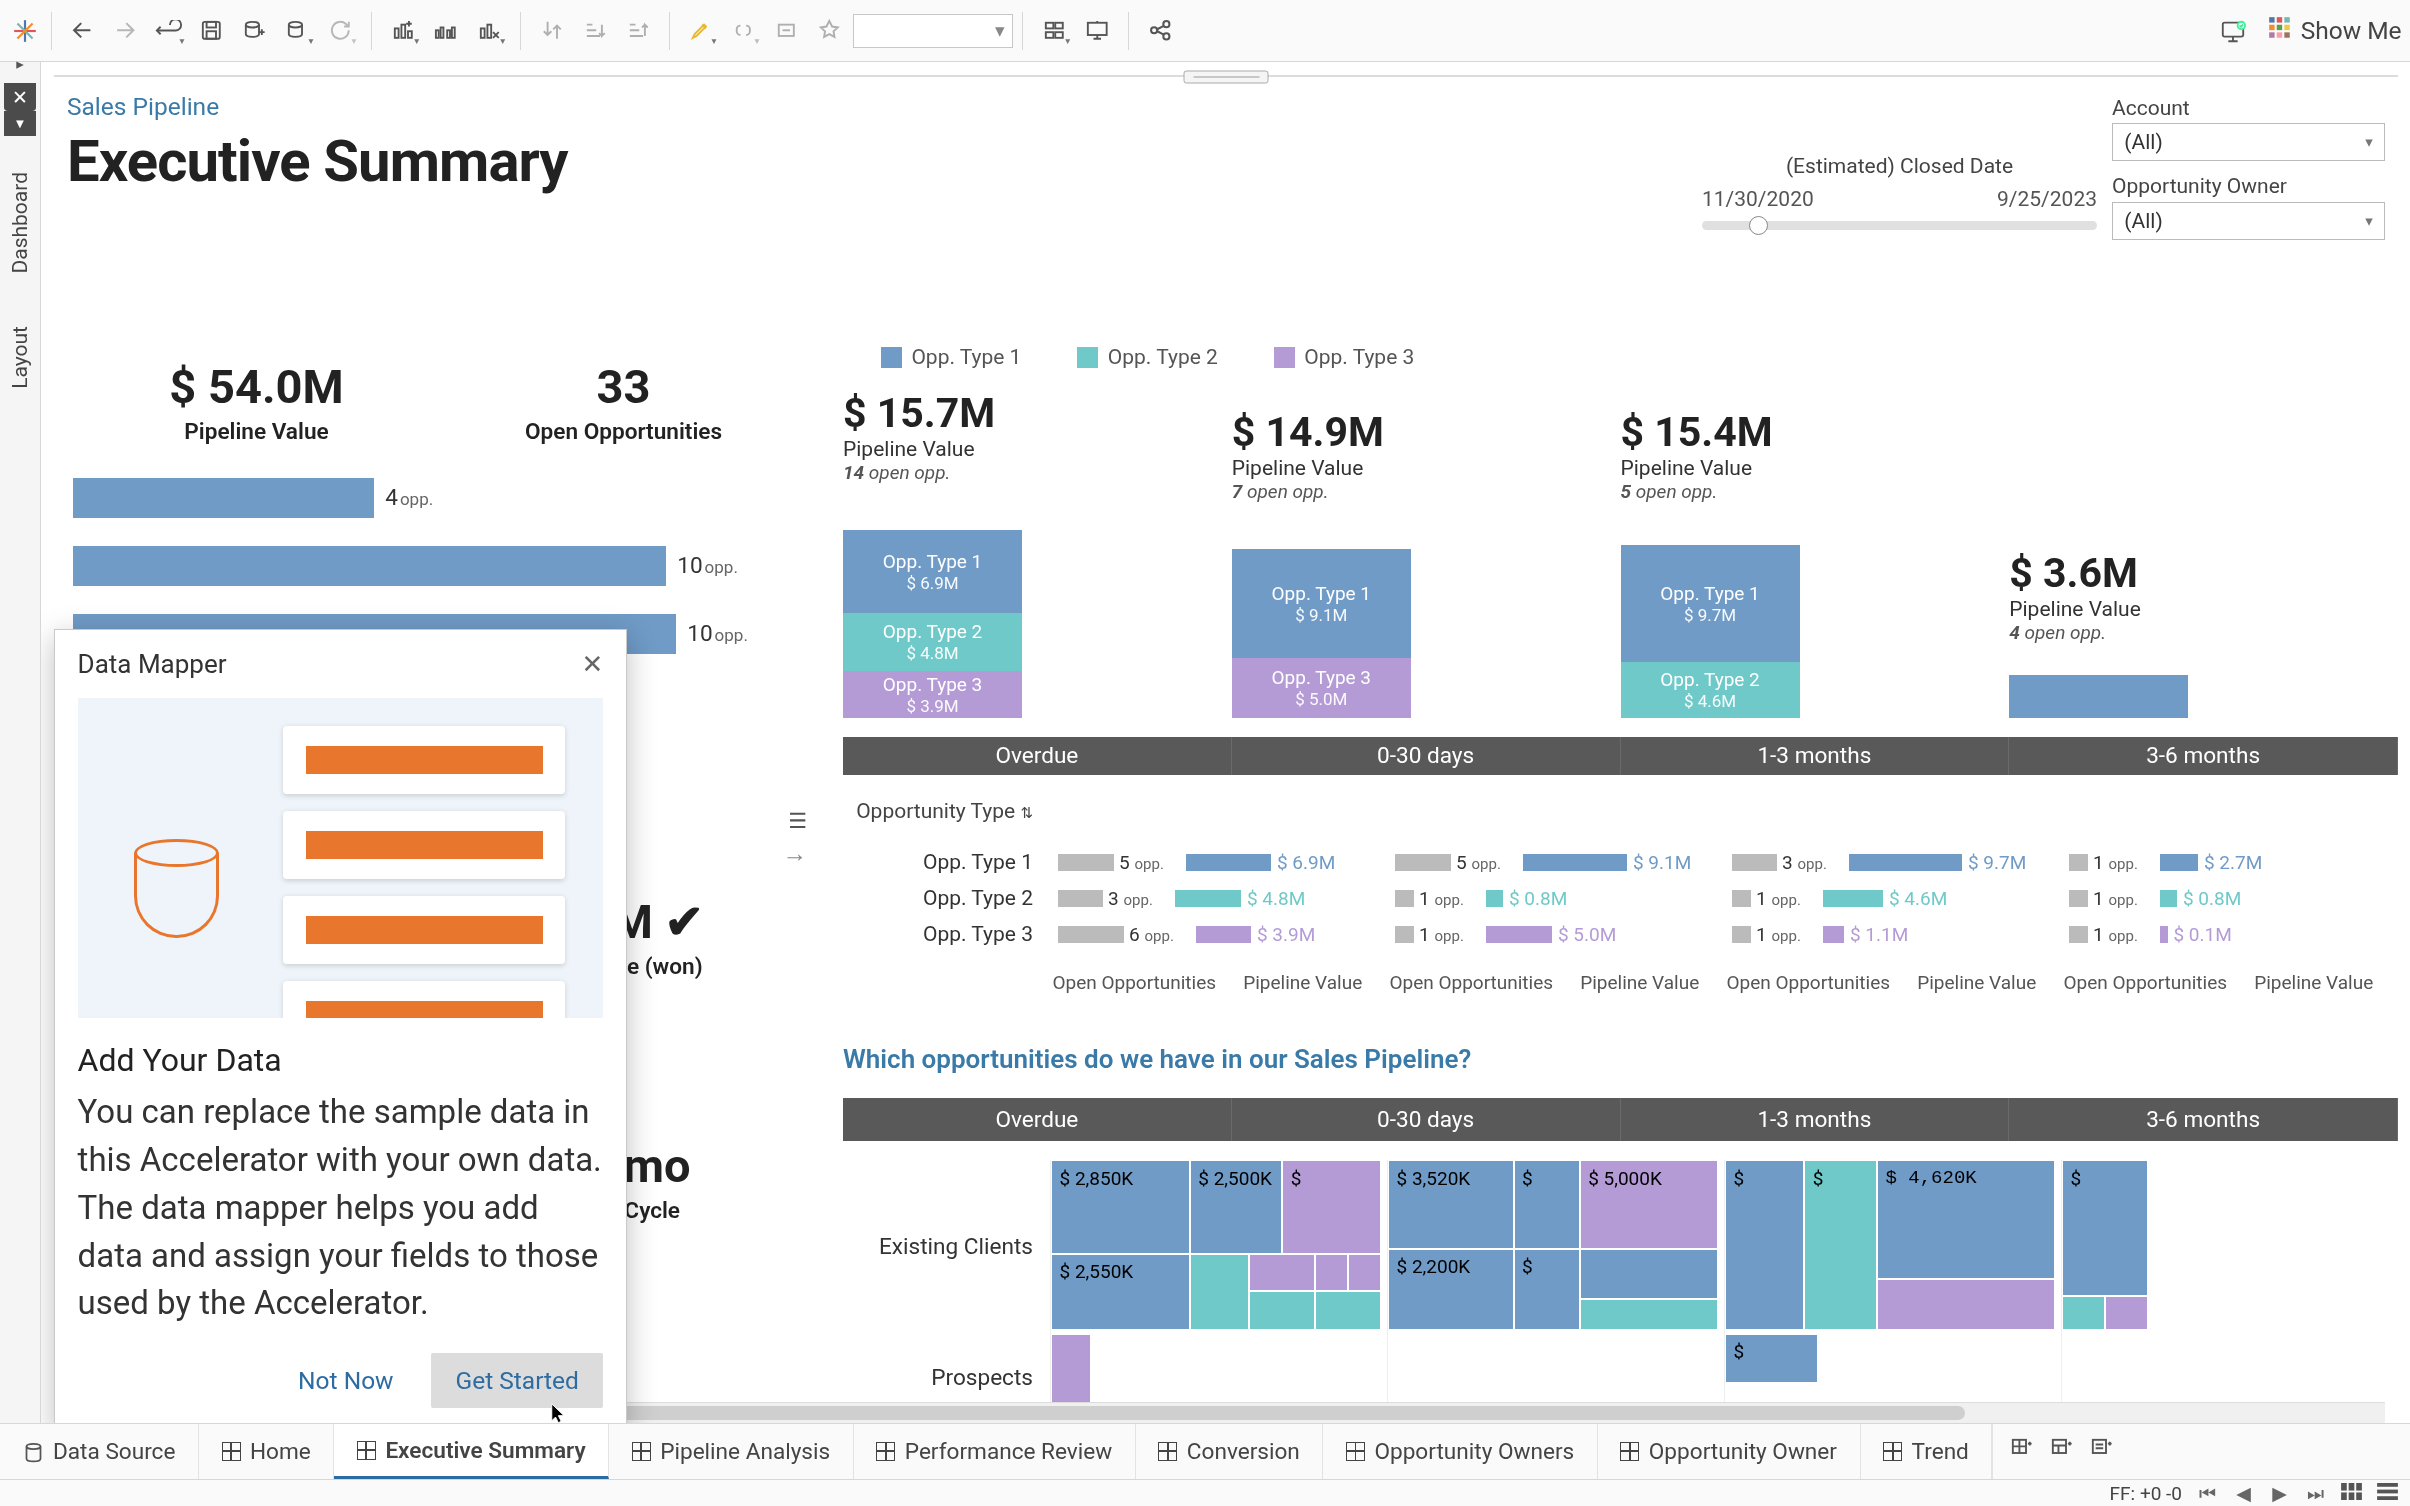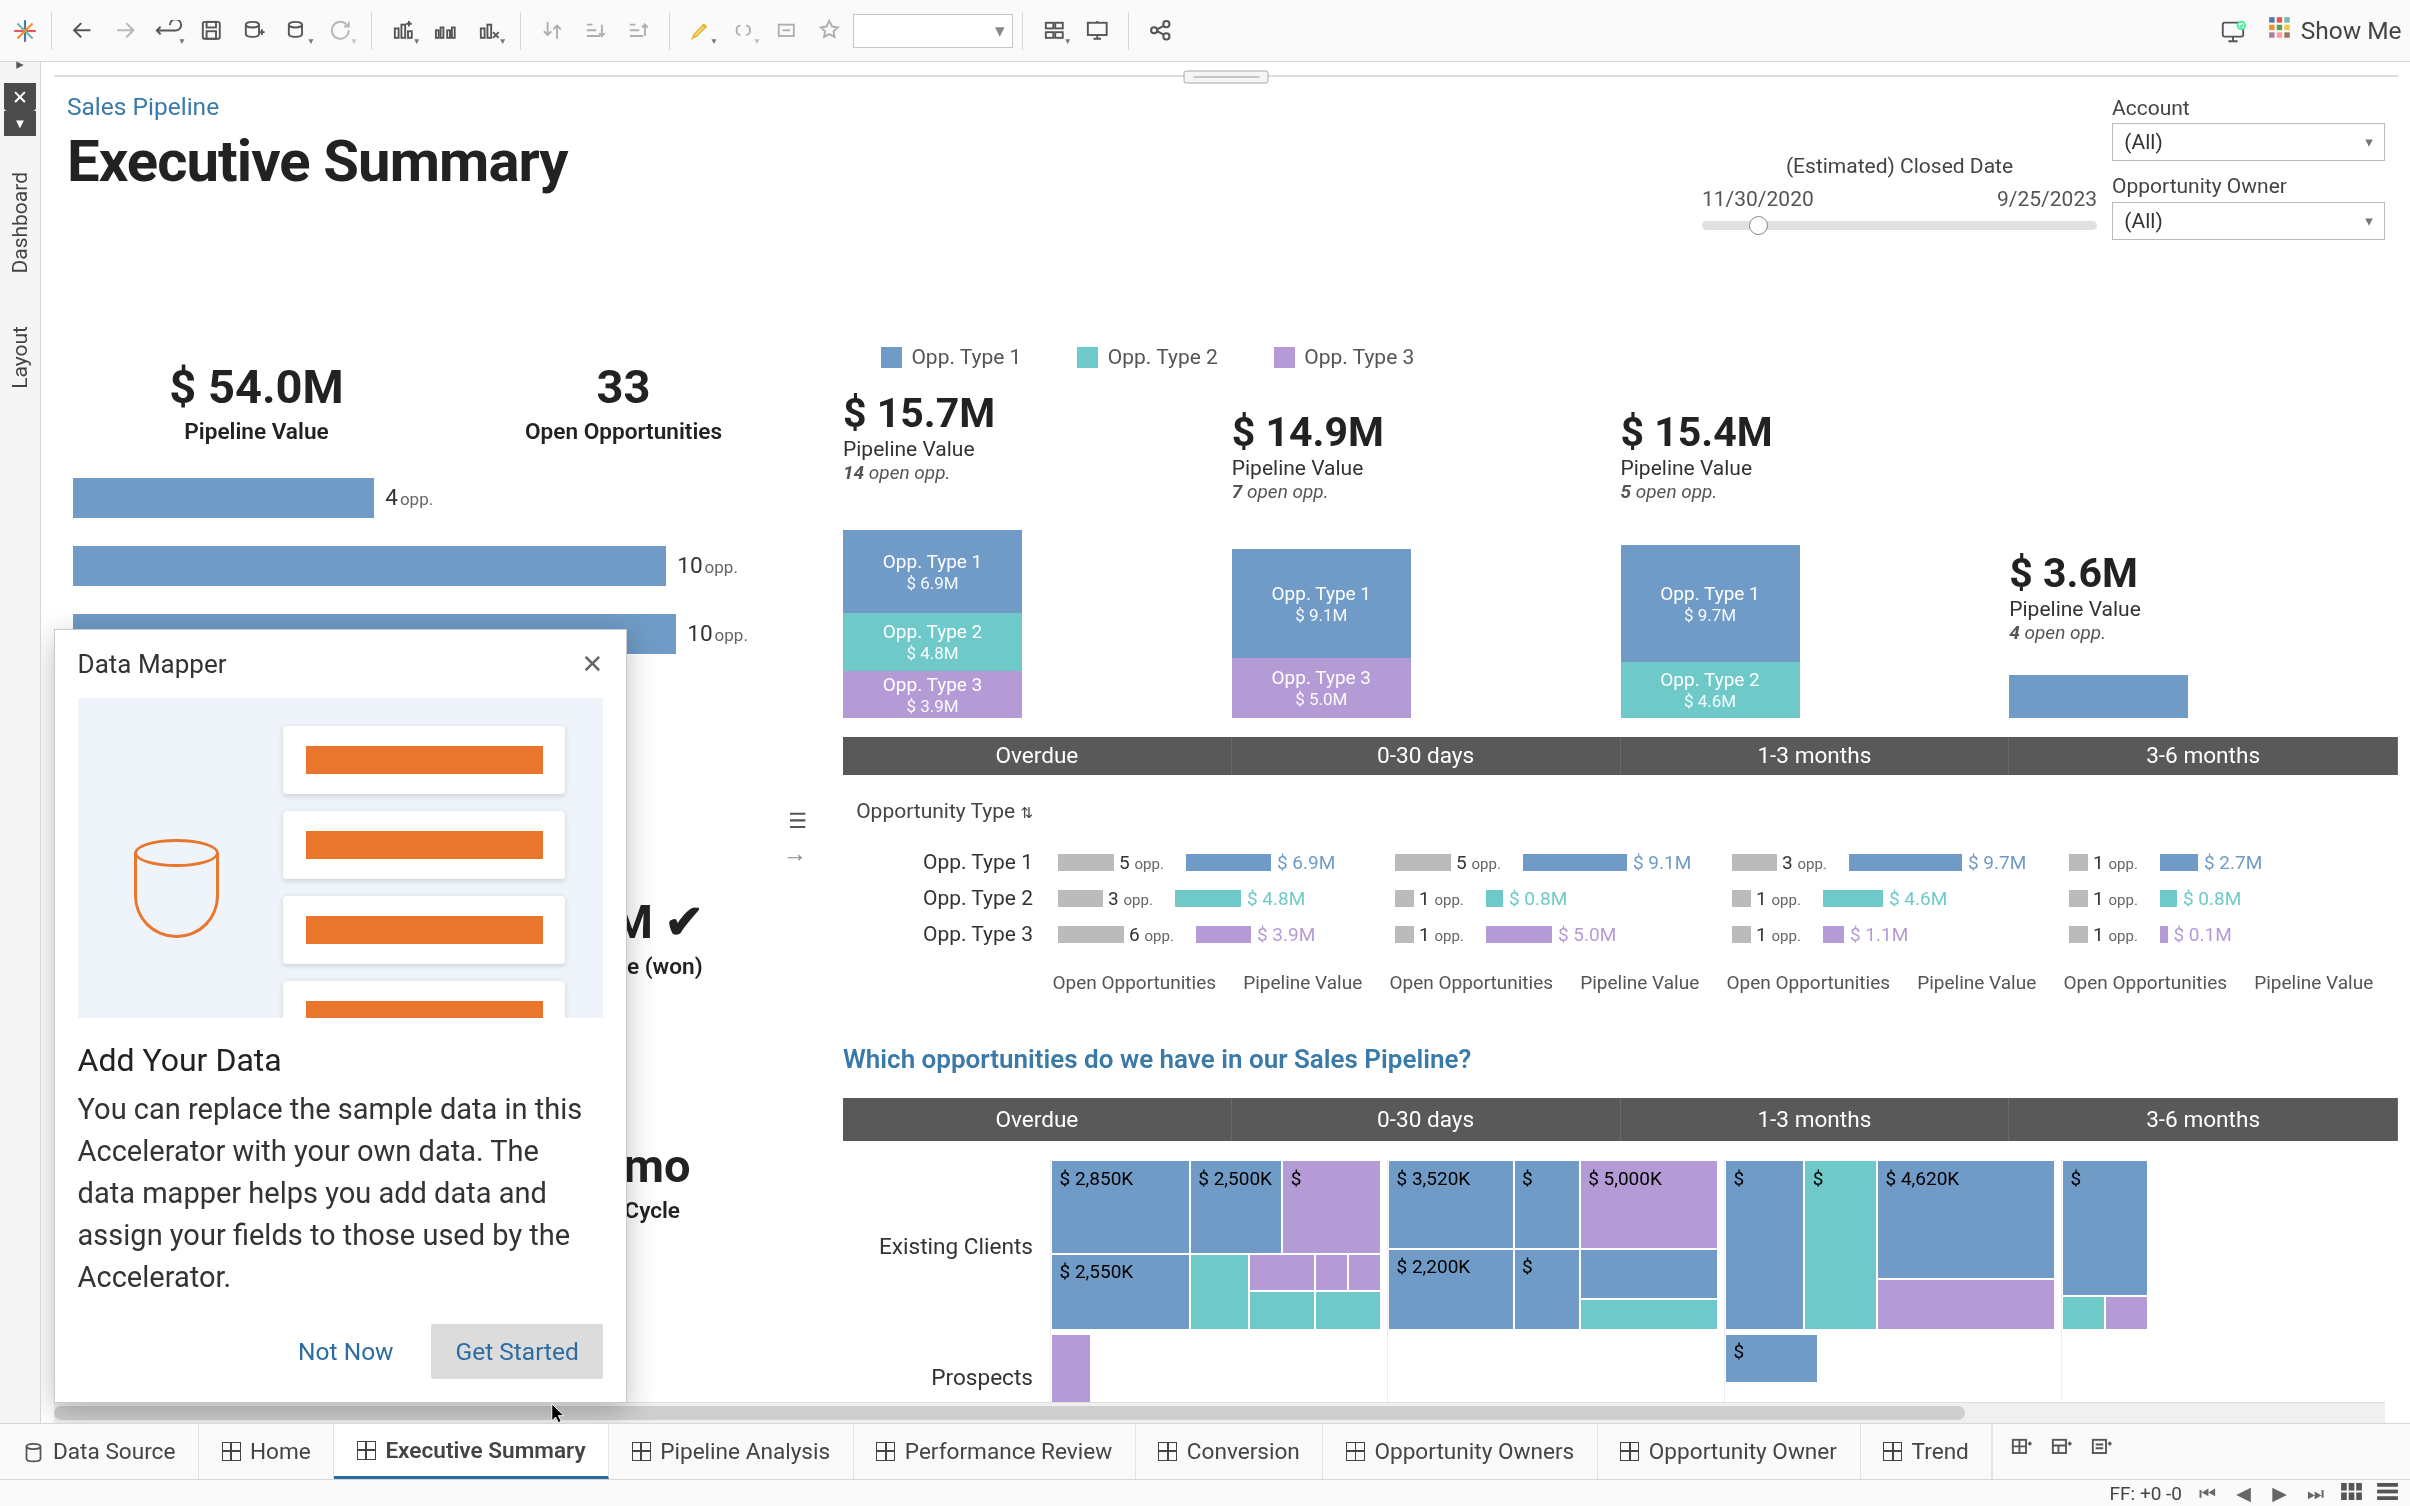--- a/index.html
+++ b/index.html
@@ -149,21 +149,21 @@
   .modal .m-head { display:flex; align-items:center; justify-content:space-between; padding: 19px 22.6px; font-size:26px; color:#333;}
   .modal .m-head .x{ font-size:26px; color:#666; }
   .modal .m-img { margin: 0 22.6px; height: 320px; background:#eef4f9; position:relative; overflow:hidden;}
   .modal .m-img .cyl { position:absolute; left:56px; top:141px; width:85px; height:113px; }
   .modal .m-img .cyl .top{ width:85px;height:28px;border:3.8px solid #e8762c;border-radius:50%; background:#eef4f9;}
   .modal .m-img .cyl .body{ width:85px;height:85px;border-left:3.8px solid #e8762c;border-right:3.8px solid #e8762c;border-bottom:3.8px solid #e8762c;border-radius:0 0 42px 42px; margin-top:-14px;}
   .modal .m-img .cards{ position:absolute; right:38px; top:28px; width:282px; display:flex; flex-direction:column; gap:17px;}
   .modal .m-img .card{ height:68px; background:#fff; border-radius:3.8px; box-shadow:0 1.9px 5.6px rgba(0,0,0,0.15); display:flex; align-items:center; padding:0 22.6px;}
   .modal .m-img .card .ob{ flex:1; height:28px; background:#e8762c;}
   .modal .m-title { font-size:32px; color:#222; padding: 22.6px 22.6px 9.4px 22.6px; }
-  .modal .m-text { font-size:29px; line-height:1.45; color:#333; padding:0 22.6px; }
+  .modal .m-text { font-size:33px; line-height:1.45; color:#333; padding:0 22.6px; }
   .modal .m-foot { display:flex; justify-content:flex-end; gap:13px; padding: 26px 22.6px 22.6px 22.6px;}
   .modal .m-foot .btn { padding: 13px 24.5px; font-size:24.5px; border-radius:1.9px;}
   .modal .m-foot .btn.sec { color:#2d6ca2; background:transparent;}
   .modal .m-foot .btn.pri { color:#2d6ca2; background:#dcdcdc;}
   .cursor { position:absolute; width:22.6px; height:22.6px; z-index:200;}
 
   
   .hscroll { position:absolute; bottom:0; left:0; right:13px; height:21px; background:#f0f0f0; border-top:0.9px solid #ddd;}
   .hscroll .thumb{ position:absolute; left:0; width:82%; top:2.8px; bottom:2.8px; background:#cfcfcf; border-radius:7.5px;}
 </style>
@@ -707,21 +707,21 @@
                   <div class="box" style="left: 38%; top: 52%; width: 20%; height: 48%; background: rgb(111, 155, 198);">$</div>
                   <div class="box" style="left: 58%; top: 52%; width: 42%; height: 30%; background: rgb(111, 155, 198);"></div>
                   <div class="box" style="left: 58%; top: 82%; width: 42%; height: 18%; background: rgb(111, 201, 201);"></div>
                 </div>
                 <div class="tm" style="flex: 1 1 0%;"></div>
               </div>
               <div class="tcol">
                 <div class="tm" style="flex: 1.9 1 0%;">
                   <div class="box" style="left: 0%; top: 0%; width: 24%; height: 100%; background: rgb(111, 155, 198);">$</div>
                   <div class="box" style="left: 24%; top: 0%; width: 22%; height: 100%; background: rgb(111, 201, 201);">$</div>
-                  <div class="box" style="left: 46%; top: 0%; width: 54%; height: 70%; background: rgb(111, 155, 198);">$ 4,620K</div>
+                  <div class="box" style="left: 46%; top: 0%; width: 54%; height: 70%; background: rgb(111, 155, 198); font-family: Liberation Mono, monospace;">$ 4,620K</div>
                   <div class="box" style="left: 46%; top: 70%; width: 54%; height: 30%; background: rgb(180, 155, 214);"></div>
                 </div>
                 <div class="tm" style="flex: 1 1 0%;">
                   <div class="box" style="left: 0%; top: 0%; width: 28%; height: 55%; background: rgb(111, 155, 198);">$</div>
                 </div>
               </div>
               <div class="tcol">
                 <div class="tm" style="flex: 1.9 1 0%;">
                   <div class="box" style="left: 0%; top: 0%; width: 26%; height: 80%; background: rgb(111, 155, 198);">$</div>
                   <div class="box" style="left: 0%; top: 80%; width: 13%; height: 20%; background: rgb(111, 201, 201);"></div>

